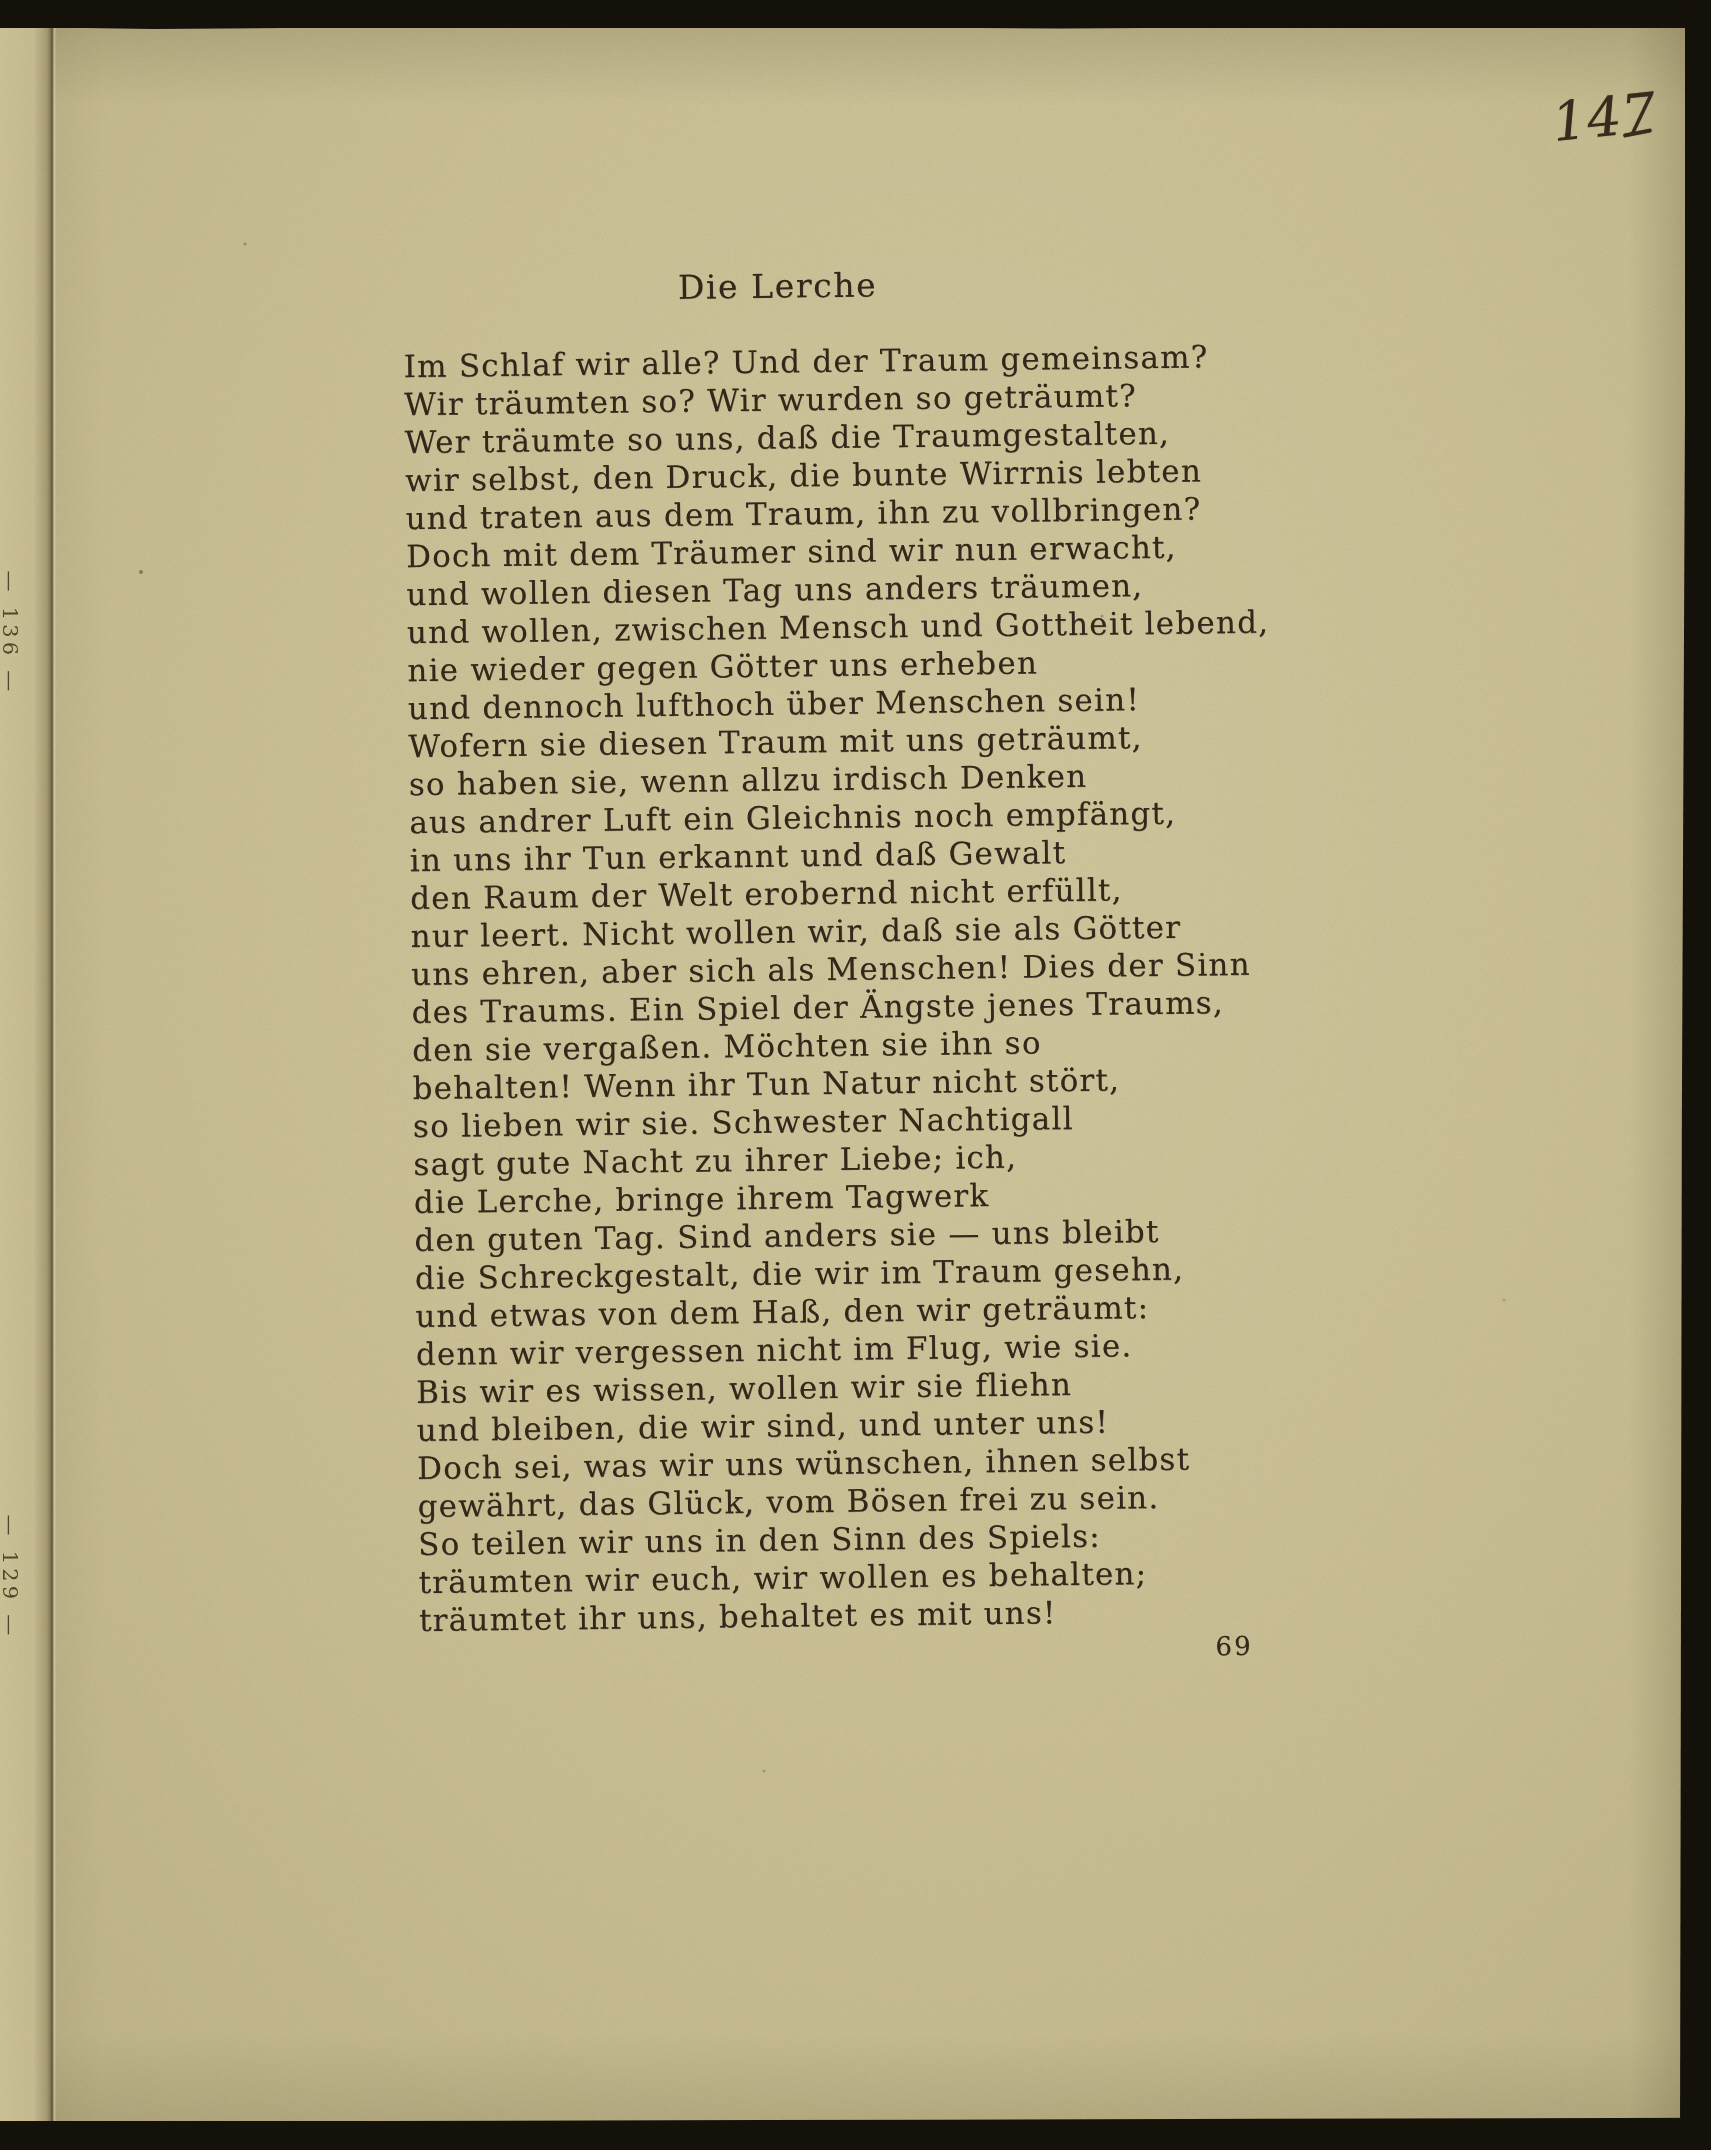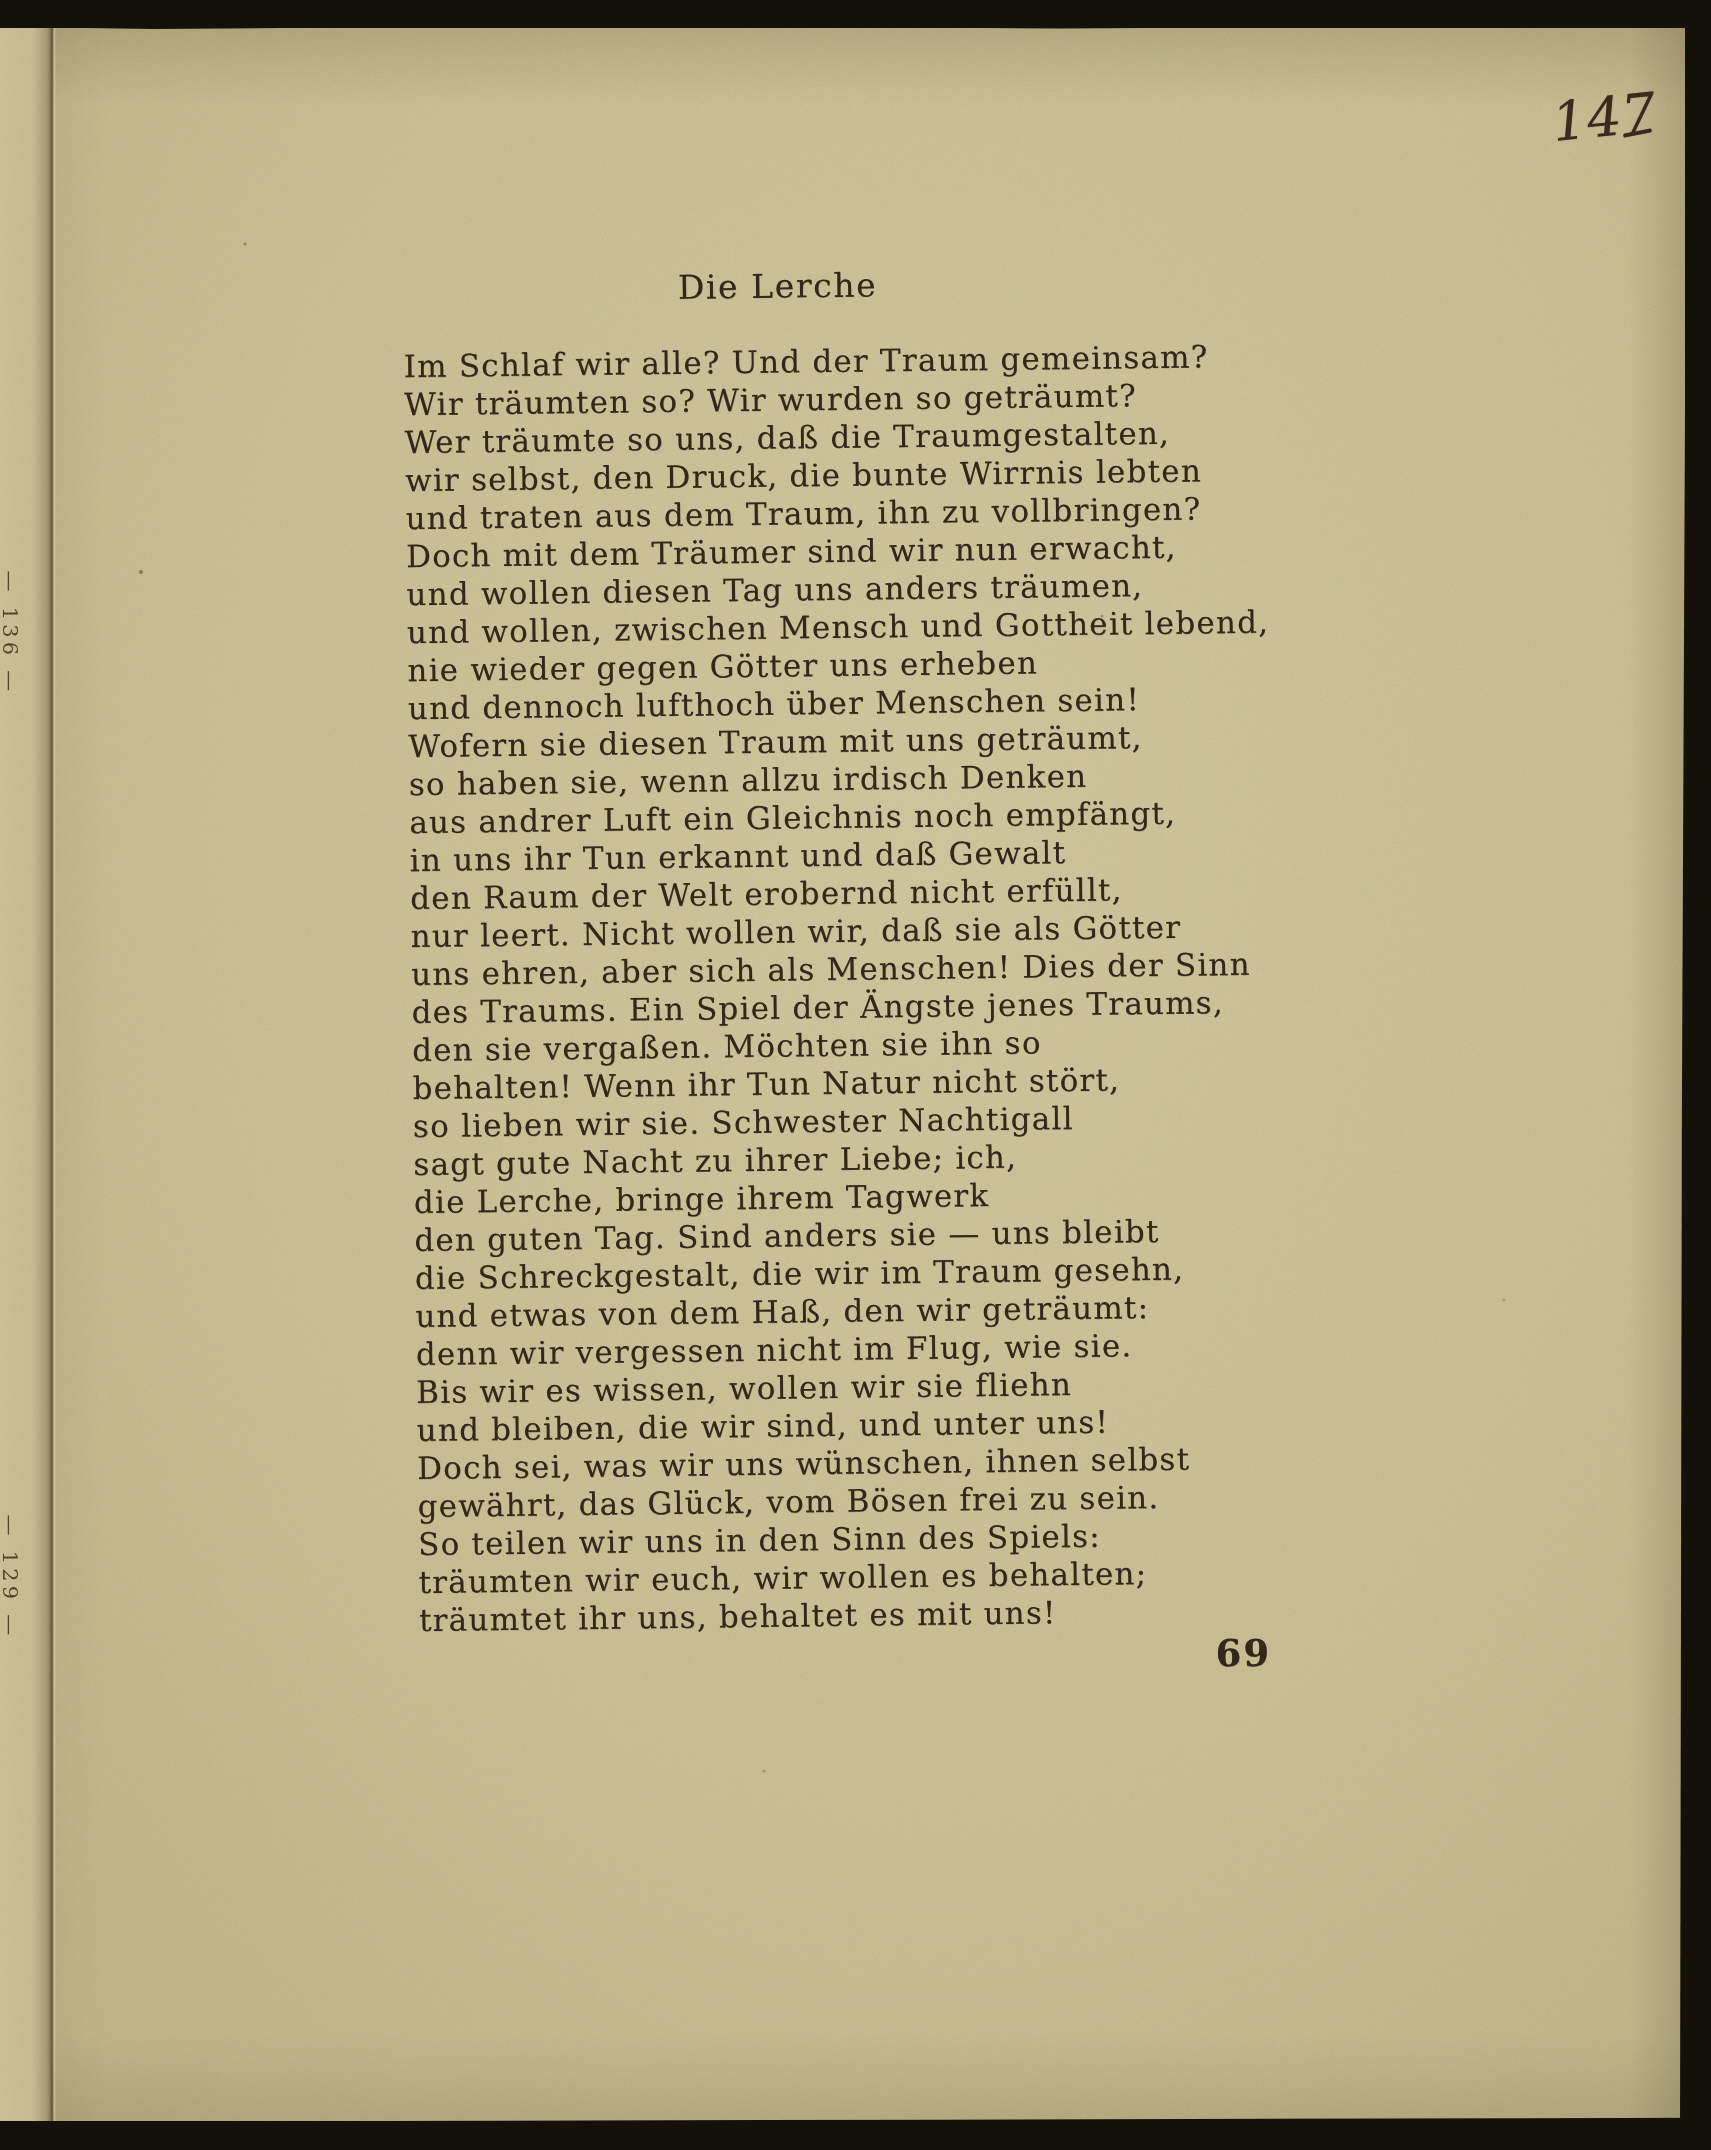--- a/index.html
+++ b/index.html
@@ -45,21 +45,21 @@
     text-shadow:0.3px 0.4px 0.3px rgba(40,30,18,0.45);
   }
   .poem{
     position:absolute;left:411px;top:314px;
     font-size:31px;line-height:38px;letter-spacing:1.2px;
     white-space:pre;
     text-shadow:0.3px 0.4px 0.3px rgba(40,30,18,0.40);
   }
   .pagenum{
     position:absolute;left:1207px;top:1608px;
-    font-size:37px;font-weight:700;letter-spacing:2.1px;
+    font-size:26px;font-weight:400;letter-spacing:2.1px;
     text-shadow:0.3px 0.4px 0.3px rgba(40,30,18,0.45);
   }
 
   
   .handwritten{
     position:absolute;left:1552px;top:58px;
     font-size:54px;font-style:italic;letter-spacing:0.5px;
     color:#3a2b1d;
     transform:rotate(-6deg);
     text-shadow:0 0 1px rgba(58,43,29,0.5);

